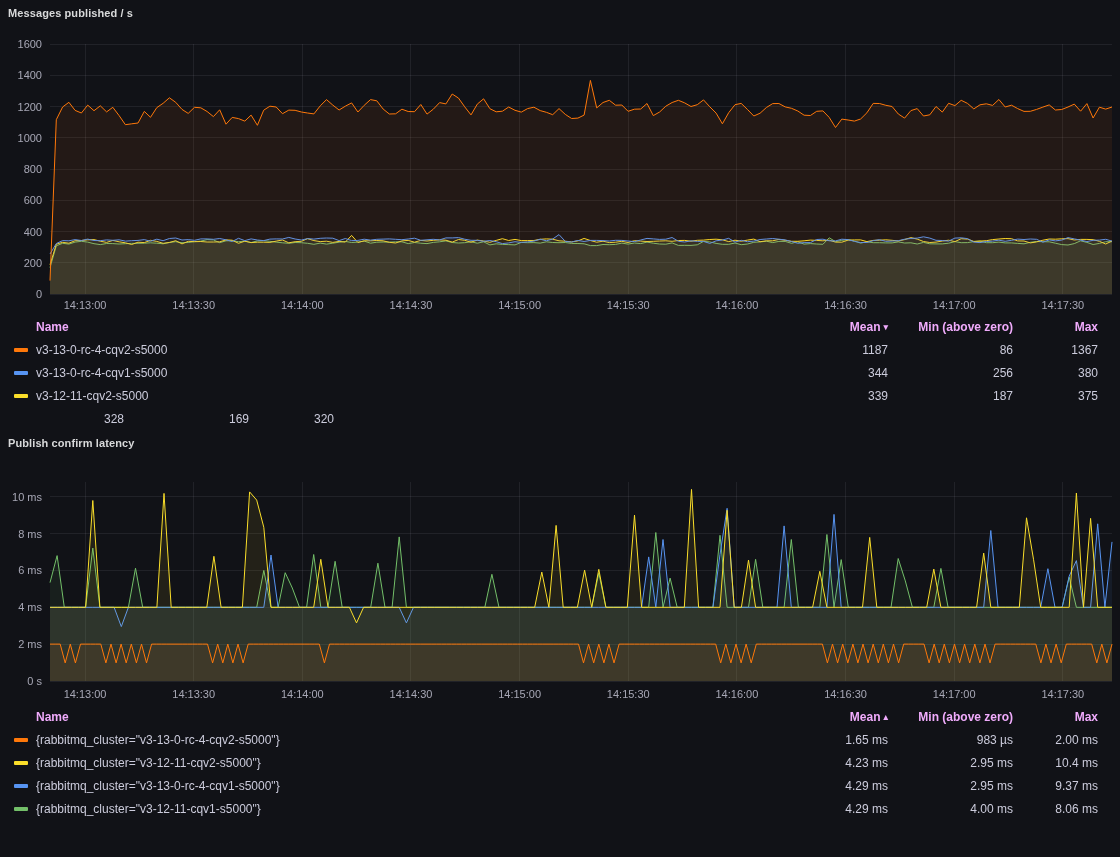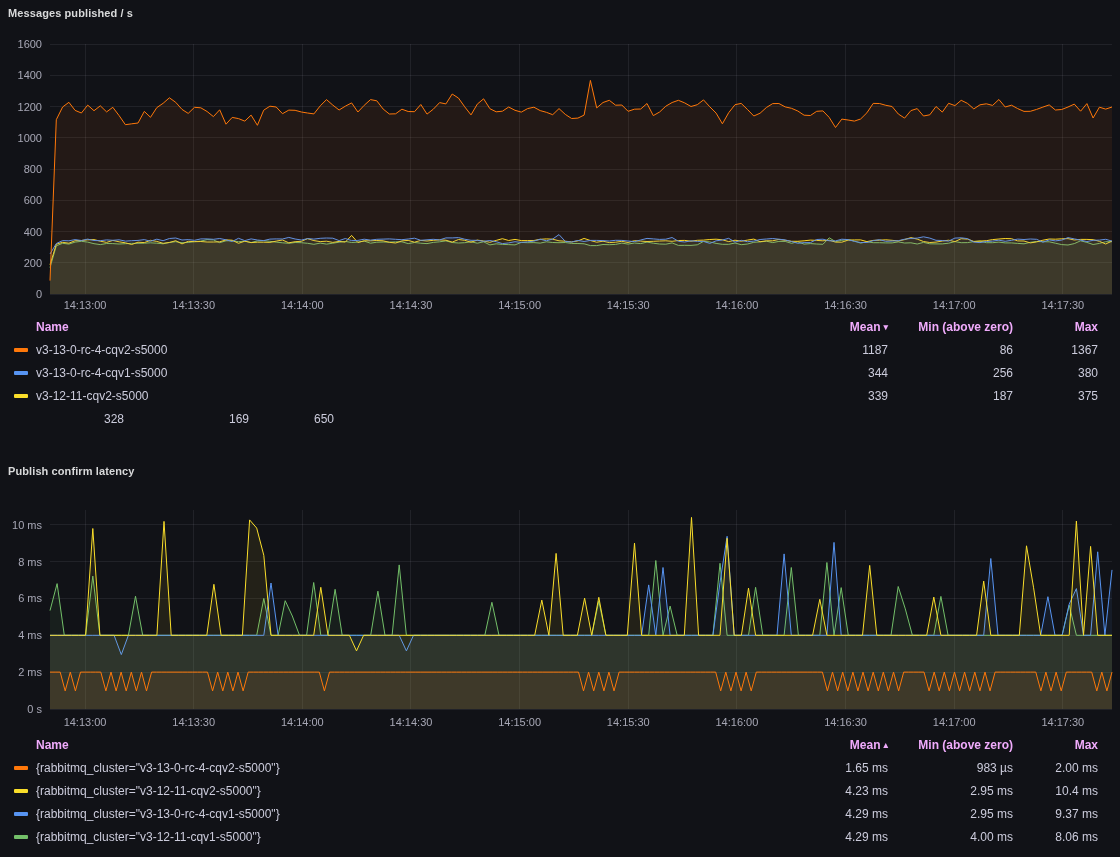--- a/index.html
+++ b/index.html
@@ -5,21 +5,21 @@
   *{box-sizing:border-box;margin:0;padding:0}
   html,body{background:#111217}
   body{
     width:1120px;height:857px;overflow:hidden;
     font-family:"Liberation Sans",sans-serif;color:#ccccdc;
   }
   .panel-title{
     font-size:11px;font-weight:700;color:#d8d9da;
     padding:7px 0 0 8px;height:26px;letter-spacing:.1px;
   }
-  .panel2 .panel-title{margin-top:28px}
+  .panel2 .panel-title{}
   svg{display:block}
   .axis{fill:rgba(204,204,220,0.80);font-family:"Liberation Sans",sans-serif;font-size:11px}
   .grid{stroke:rgba(204,204,220,0.09);stroke-width:1}
   .legend{padding:0 22px 0 14px;font-size:12px}
   .legend-header{display:flex;align-items:center;height:22px;color:#f0abfc;font-weight:700}
   .legend-row{display:flex;align-items:center;height:23px}
   .col-name{flex:1;display:flex;align-items:center;min-width:0}
   .legend-header .col-name{display:block;padding-left:22px}
   .swatch{width:14px;height:4px;border-radius:1px;margin-right:8px;flex:none}
   .lname{white-space:nowrap;overflow:hidden;text-overflow:ellipsis;cursor:pointer}
@@ -115,21 +115,21 @@
           <span class="swatch" style="background: rgb(250, 222, 42);"></span>
           <span class="lname">v3-12-11-cqv2-s5000</span>
         </span>
         <span class="col-mean">339</span>
         <span class="col-min">187</span>
         <span class="col-max">375</span>
       </div>
       <div class="legend-row">
         <span class="col-mean">328</span>
         <span class="col-min">169</span>
-        <span class="col-max">650</span>
+        <span class="col-max">320</span>
       </div>
     </div>
   </section>
 
   <section class="panel panel2">
     <h2 class="panel-title">Publish confirm latency</h2>
     <svg id="chart1" width="1120" height="250">
         <line x1="50" y1="225" x2="1112" y2="225" class="grid" shape-rendering="crispEdges"></line>
         <text x="42" y="229" class="axis" text-anchor="end">0 s</text>
         <line x1="50" y1="188.14814814814815" x2="1112" y2="188.14814814814815" class="grid" shape-rendering="crispEdges"></line>

